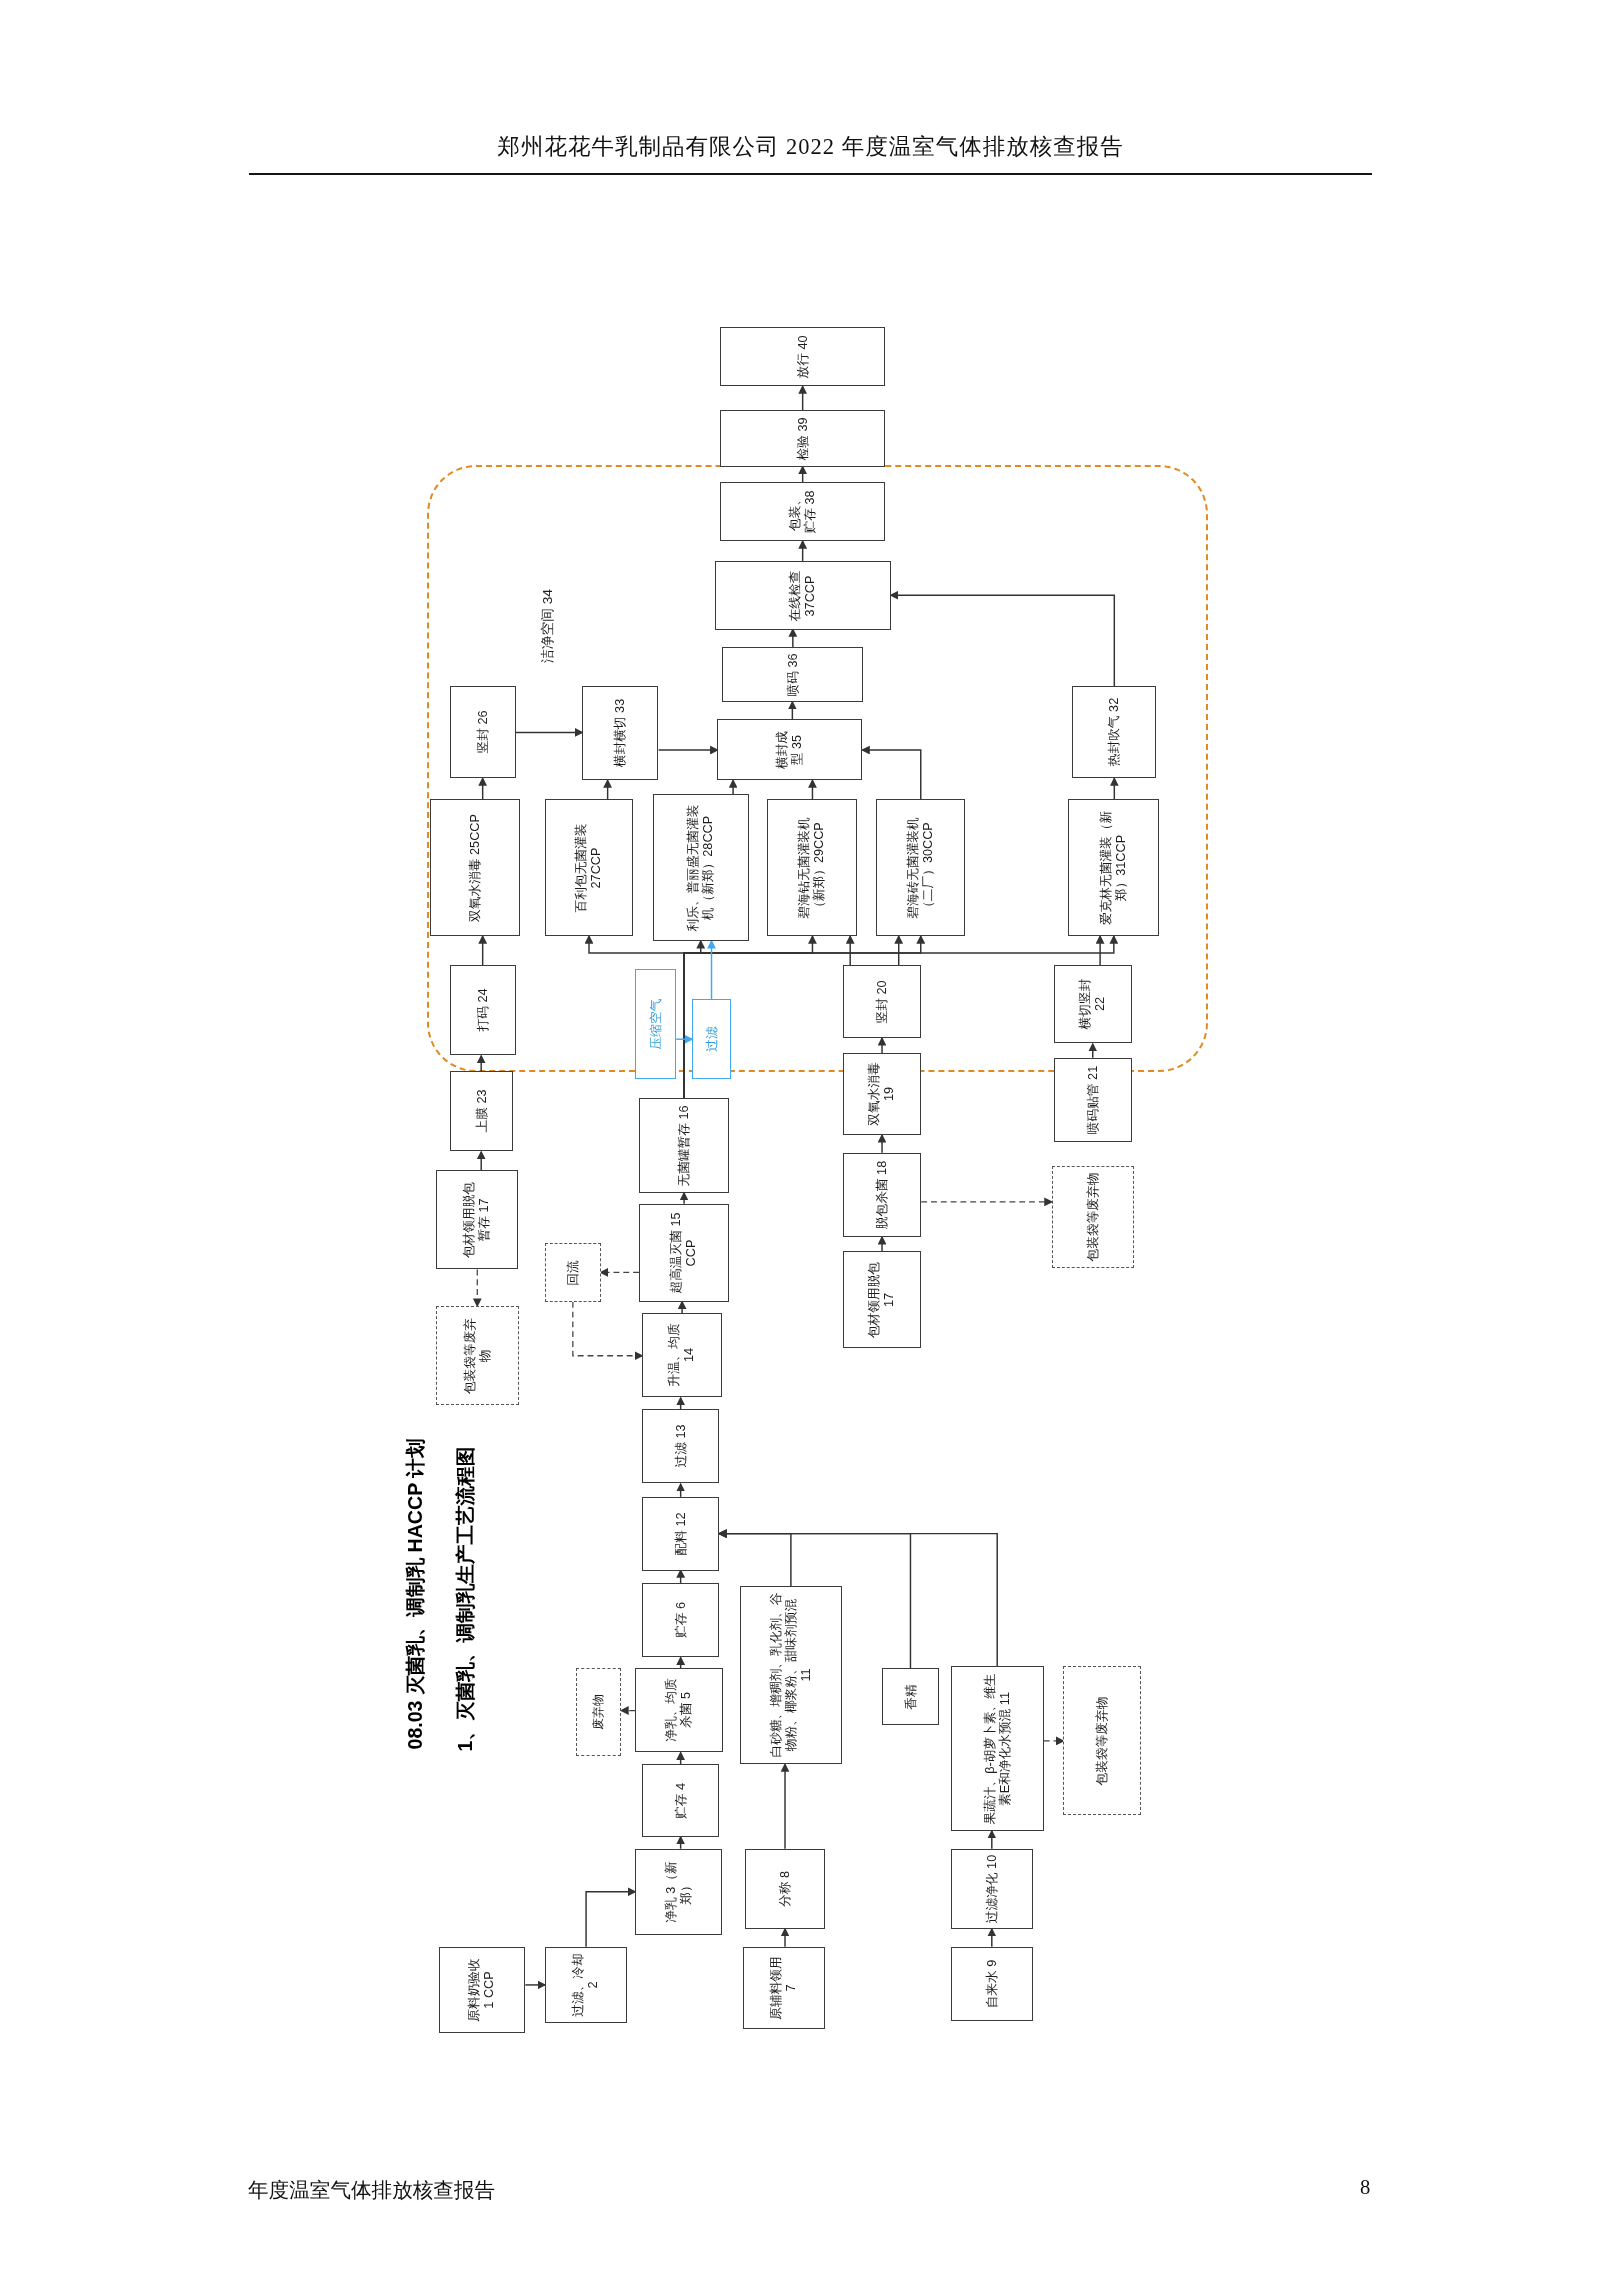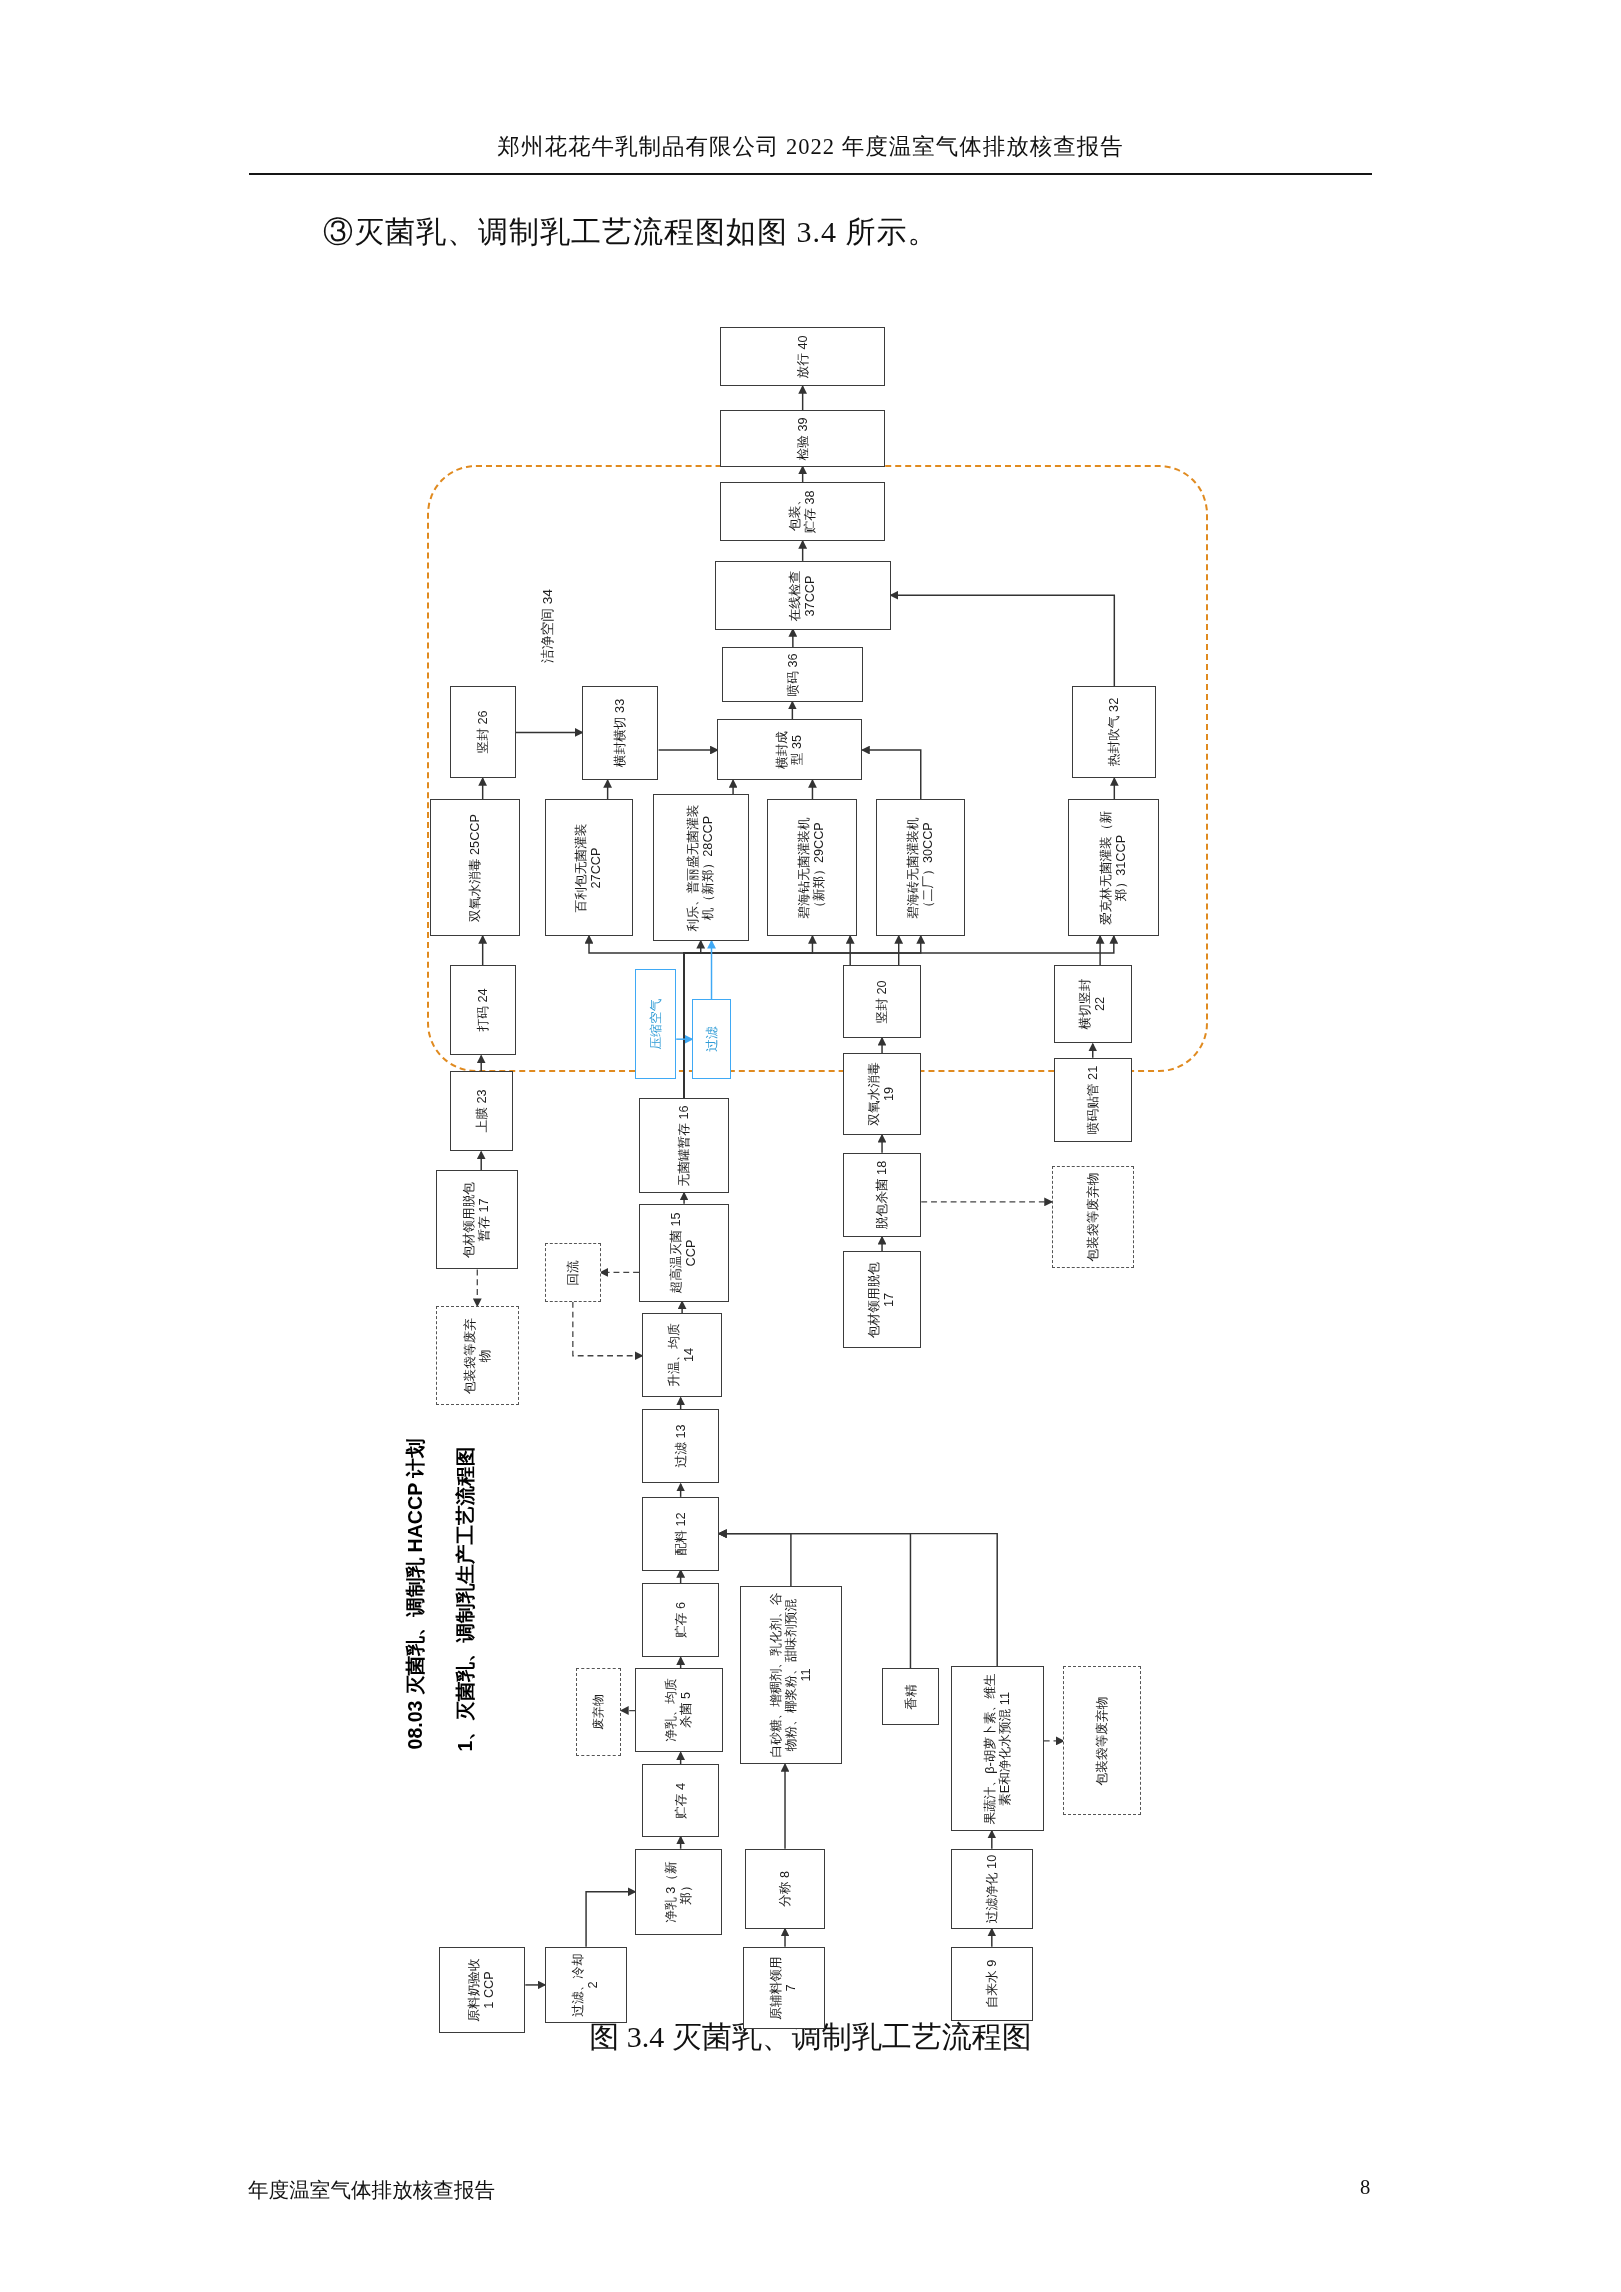--- a/index.html
+++ b/index.html
@@ -24,21 +24,20 @@
 .node.plain,.node.title{border:none;background:transparent}
 .node.title .rot{font-weight:700;font-size:19.6px;white-space:nowrap;color:#000}
 .rot{position:absolute;left:50%;top:50%;transform:translate(-50%,-50%) rotate(-90deg);text-align:center;line-height:1.18;font-size:12.7px;color:#1c1c1c}
 </style>
 </head>
 <body>
 
 <div class="page">
   <div class="header-title">郑州花花牛乳制品有限公司 2022 年度温室气体排放核查报告</div>
   <div class="header-rule"></div>
-  <div class="intro">③灭菌乳、调制乳工艺流程图如图 3.4 所示。</div>
 
   <div class="diagram">
     <div class="cleanroom"></div>
     <svg id="edges" width="1621" height="2293" viewBox="0 0 1654 2339">
       <defs>
         <marker id="arr" markerWidth="9" markerHeight="9" refX="7.5" refY="4.5" orient="auto" markerUnits="userSpaceOnUse">
           <path d="M0,0L9,4.5L0,9z" fill="#333"></path>
         </marker>
         <marker id="arrB" markerWidth="9" markerHeight="9" refX="7.5" refY="4.5" orient="auto" markerUnits="userSpaceOnUse">
           <path d="M0,0L9,4.5L0,9z" fill="#3FA9F5"></path>
@@ -252,17 +251,16 @@
         </div>
         <div class="node title" style="left: 390px; top: 1402px; width: 51px; height: 384px;">
           <div class="rot" style="width: 372px;">08.03 灭菌乳、调制乳 HACCP 计划</div>
         </div>
         <div class="node title" style="left: 443px; top: 1416px; width: 45px; height: 365px;">
           <div class="rot" style="width: 353px;">1、灭菌乳、调制乳生产工艺流程图</div>
         </div>
       </div>
   </div>
 
-  <div class="caption">图 3.4 灭菌乳、调制乳工艺流程图</div>
   <div class="footer-company">年度温室气体排放核查报告</div>
   <div class="page-number">8</div>
 </div>
 
 
 </body></html>

